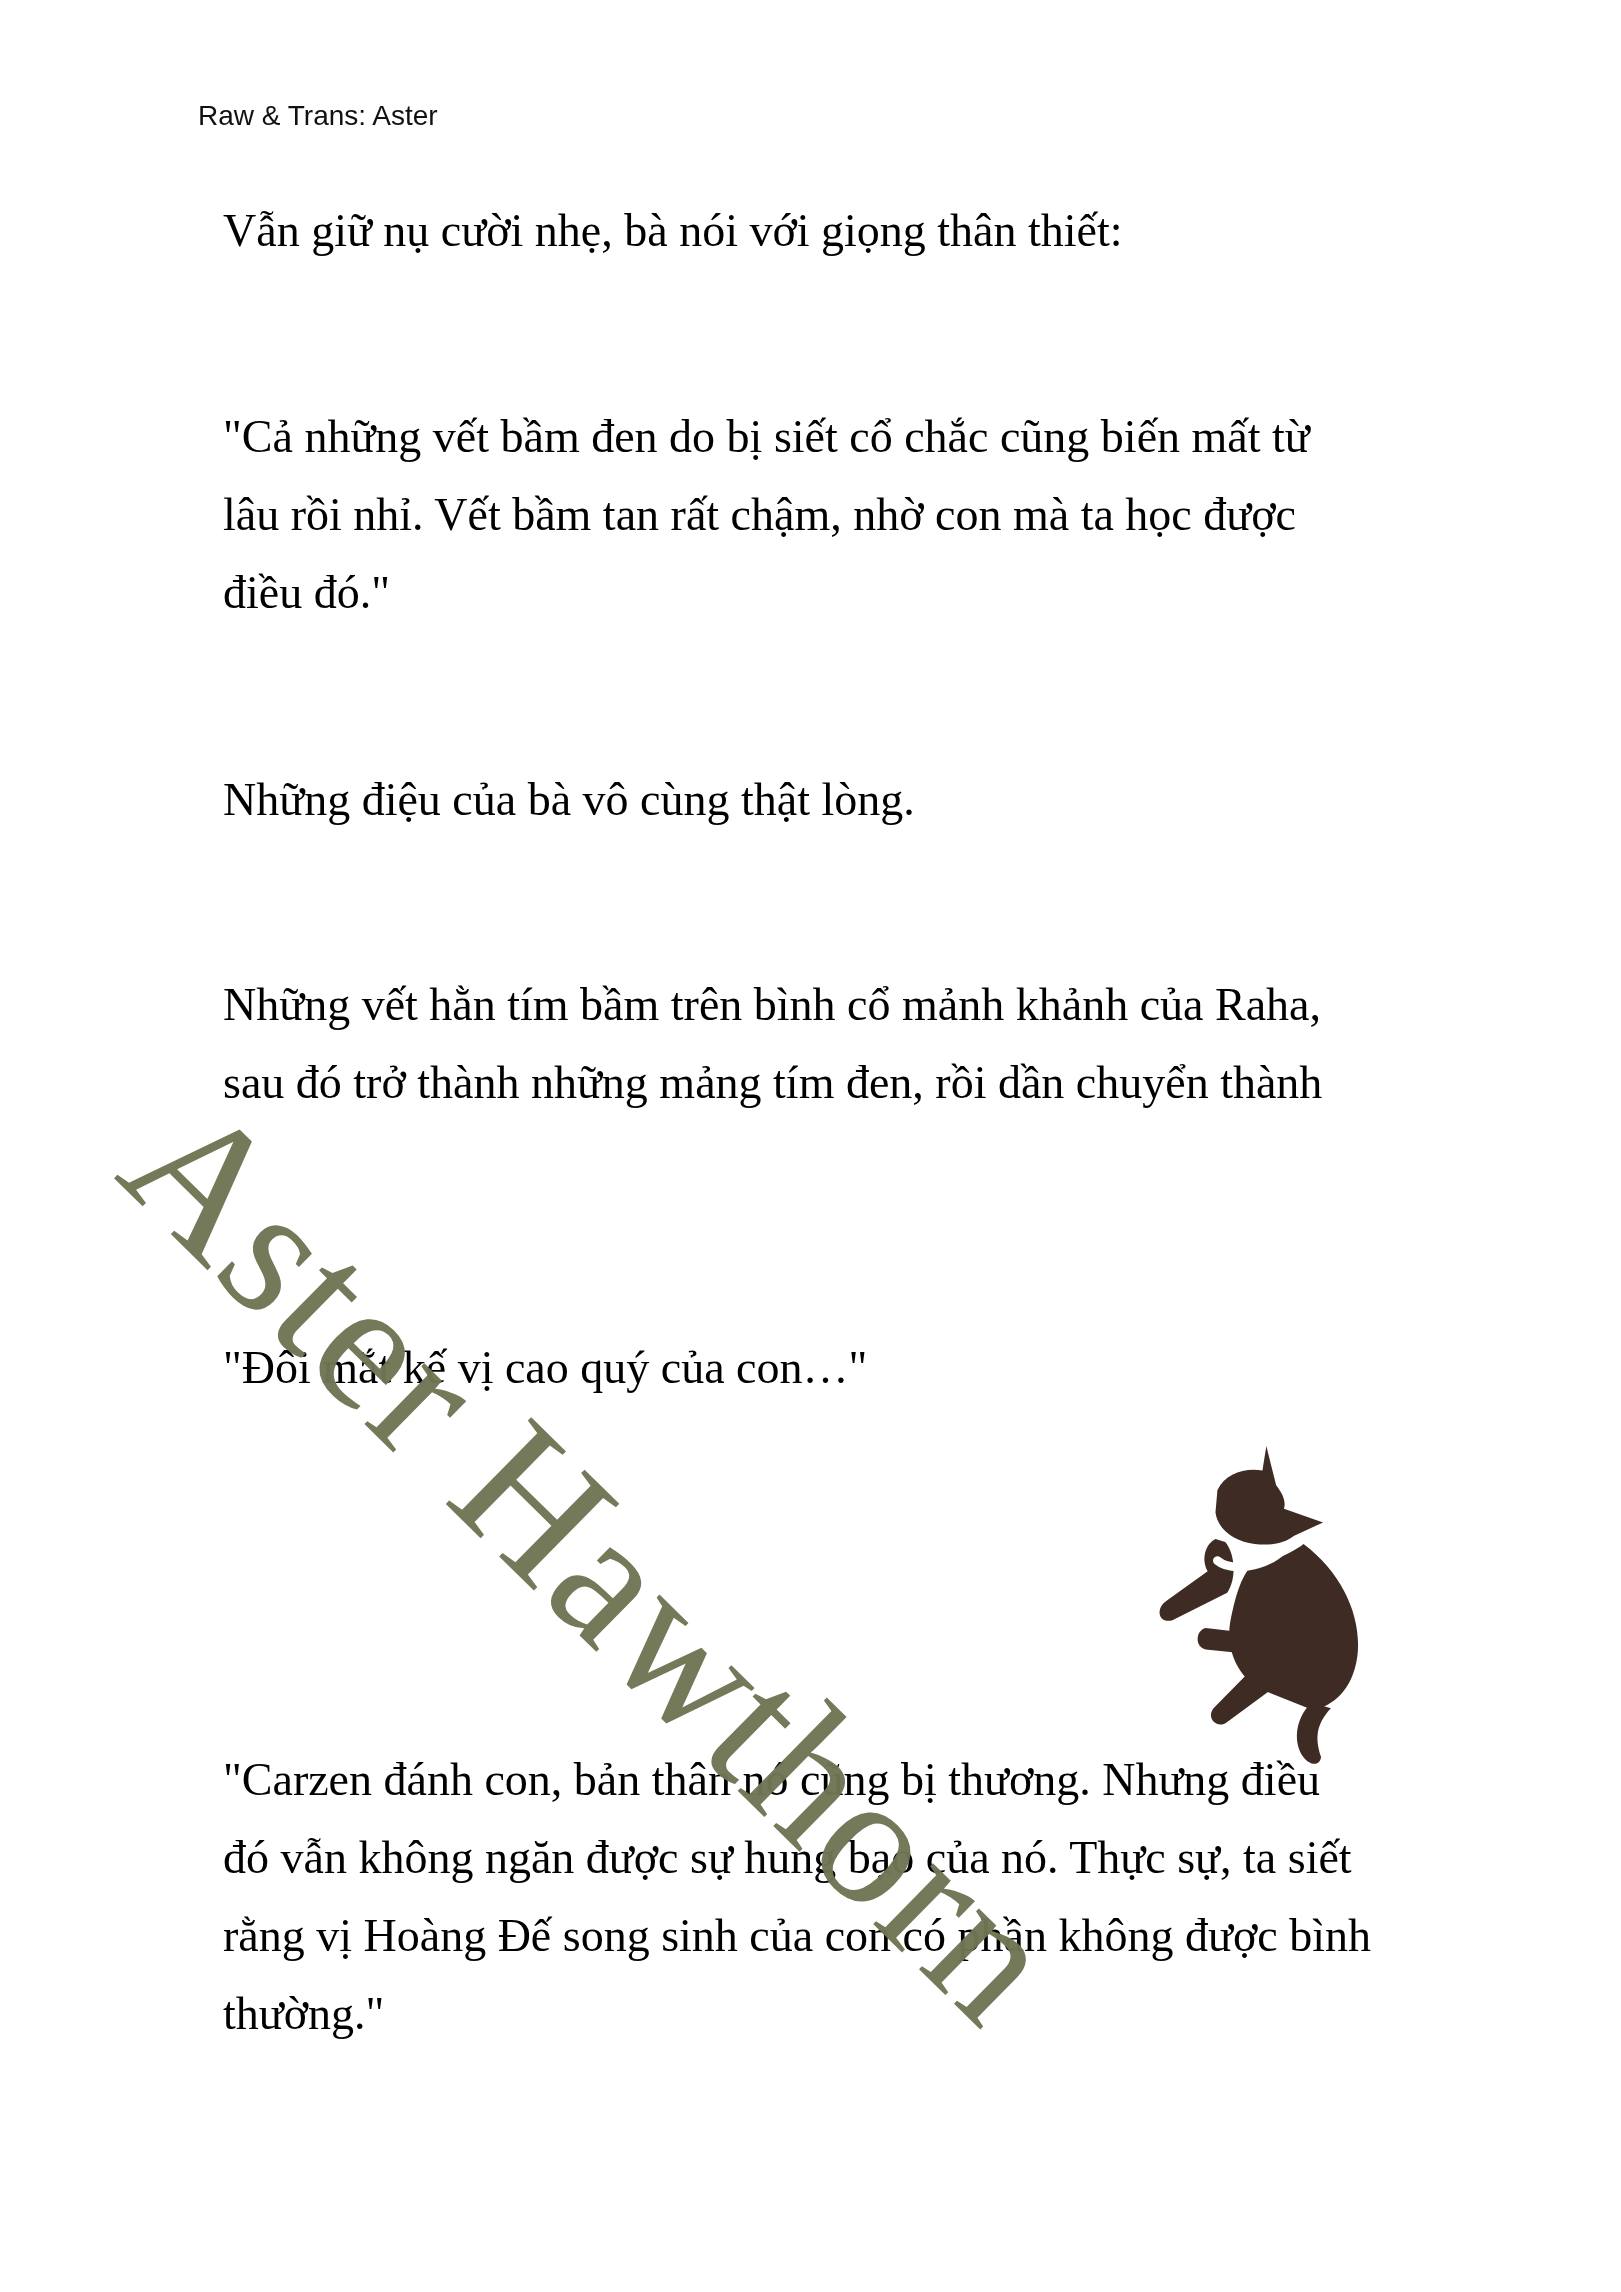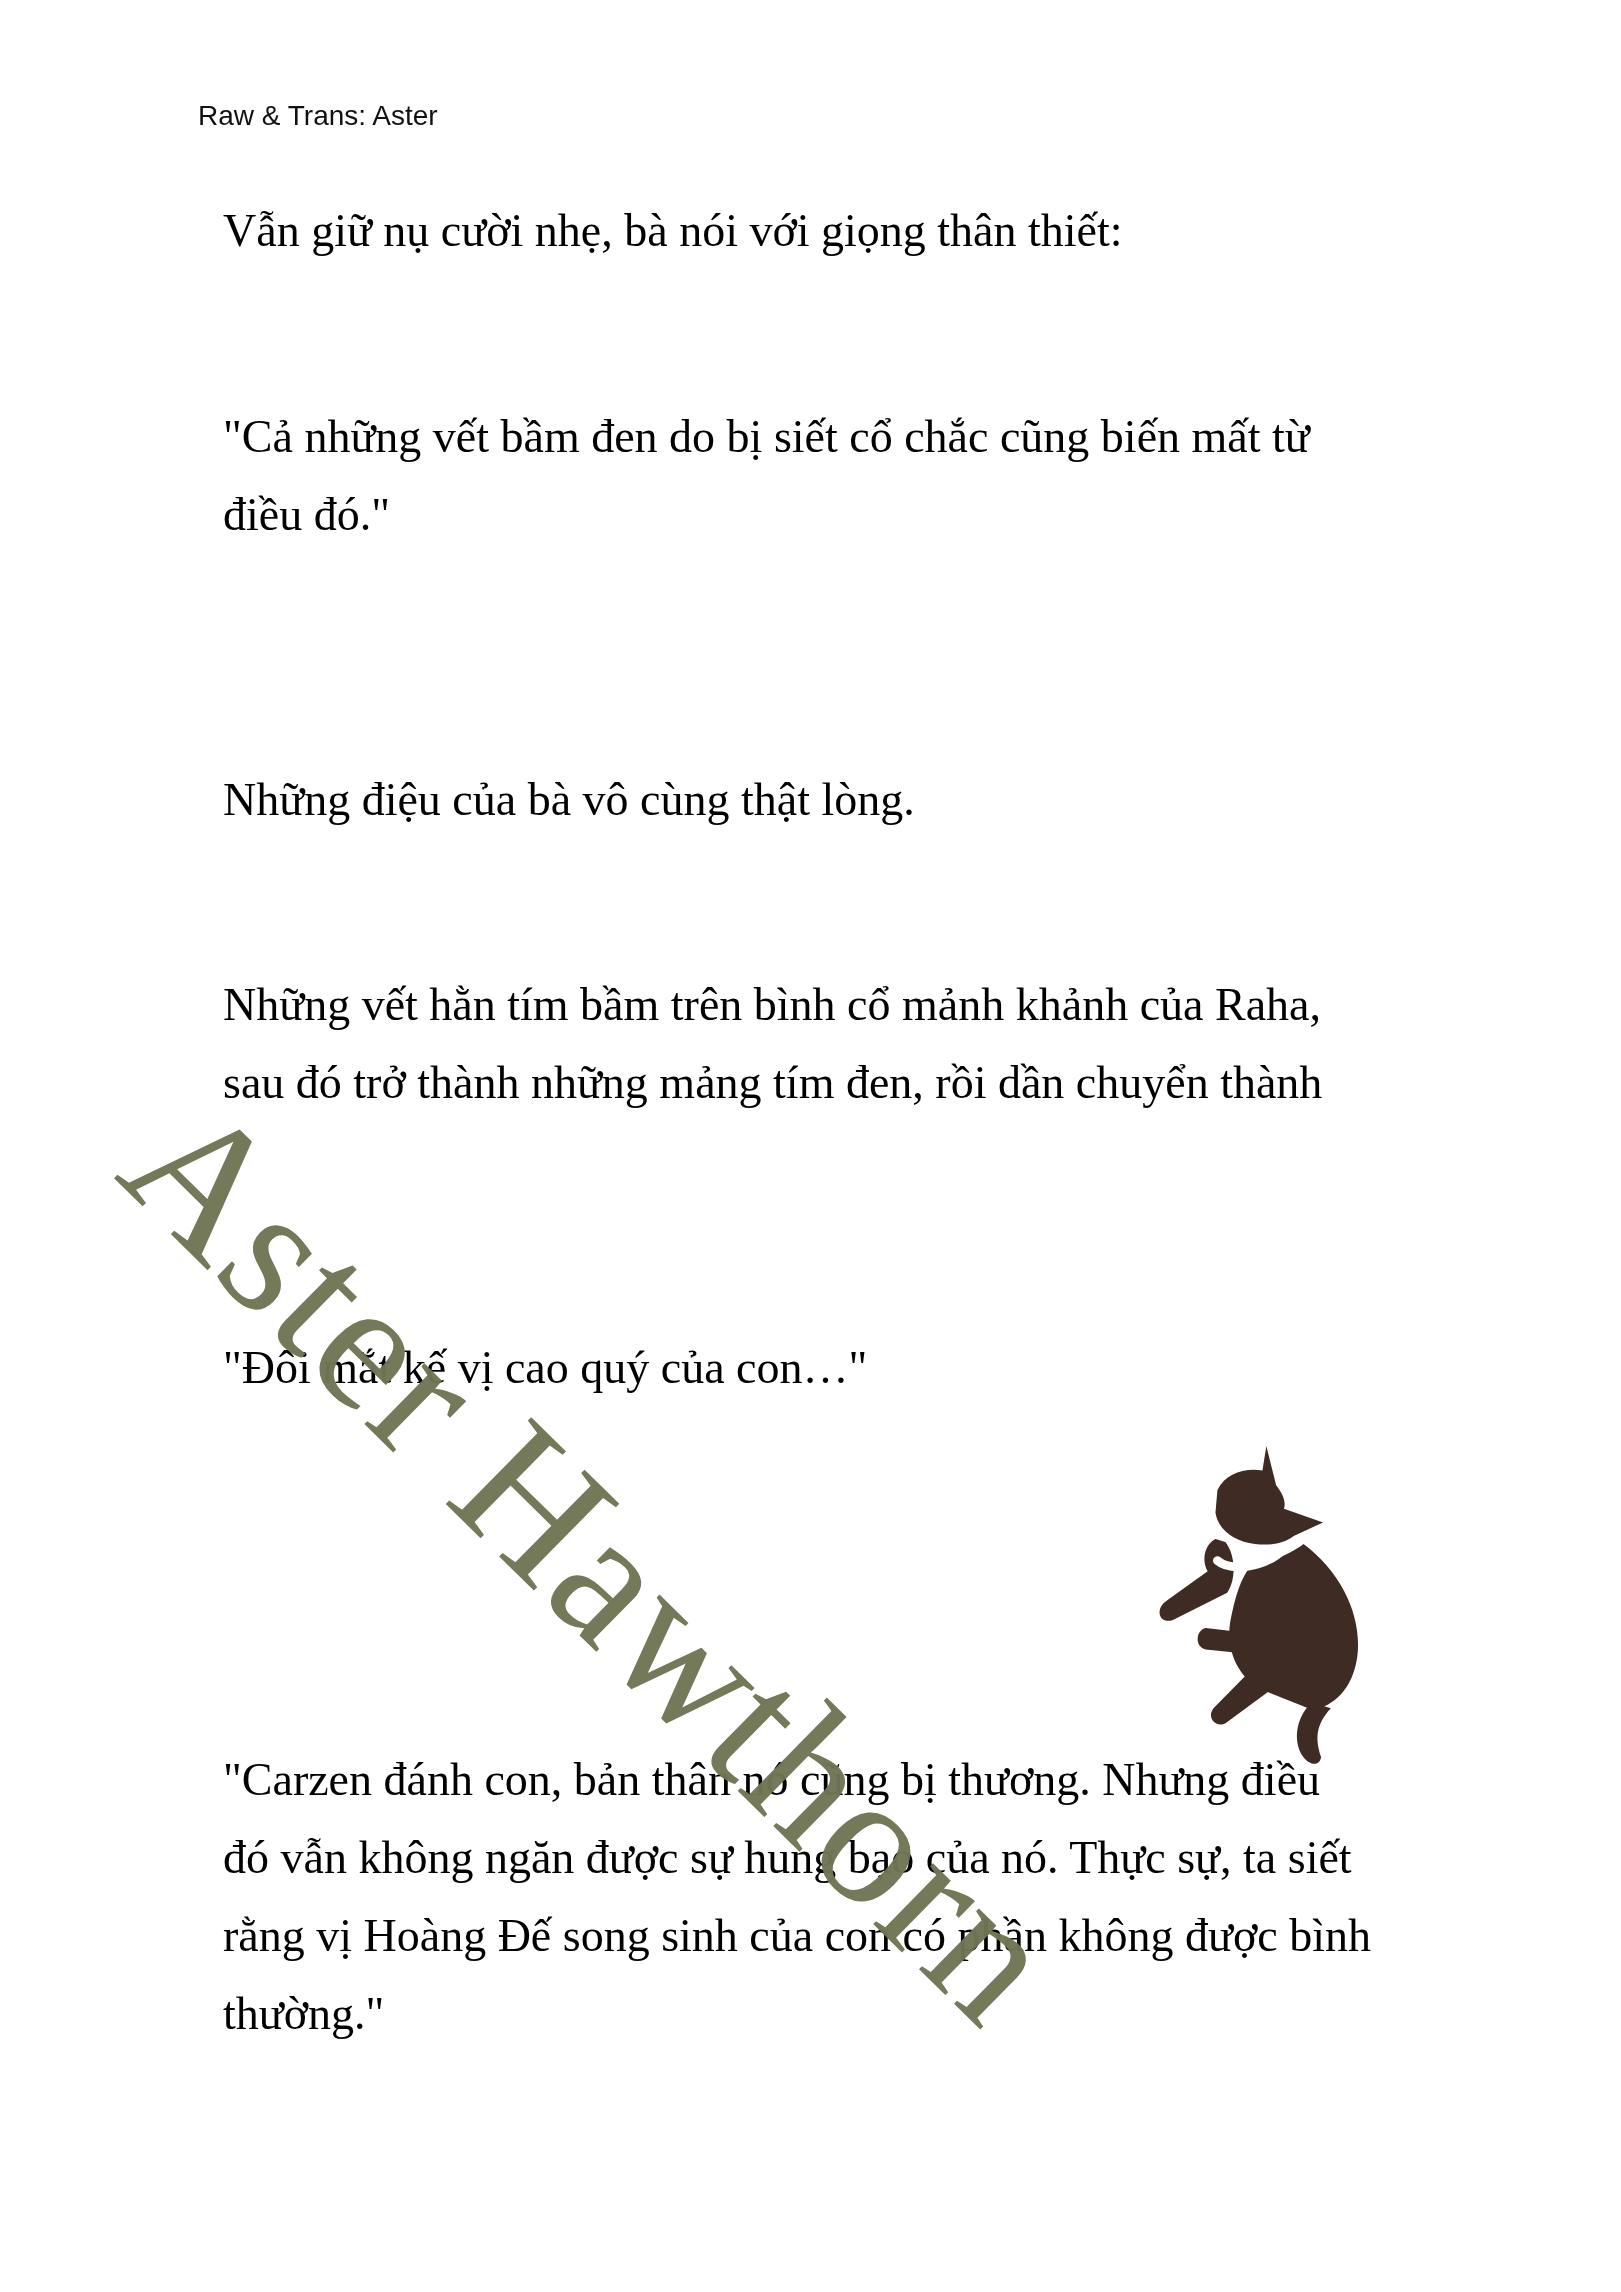--- a/index.html
+++ b/index.html
@@ -33,20 +33,21 @@
 <div class="page">
 
   <div class="header">Raw &amp; Trans: Aster</div>
 
   <div class="para" style="top:192px">
     <span class="line">Vẫn giữ nụ cười nhẹ, bà nói với giọng thân thiết:</span>
   </div>
 
   <div class="para" style="top:398px">
     <span class="line">"Cả những vết bầm đen do bị siết cổ chắc cũng biến mất từ</span>
+    <span class="line">lâu rồi nhỉ. Vết bầm tan rất chậm, nhờ con mà ta học được</span>
     <span class="line">điều đó."</span>
   </div>
 
   <div class="para" style="top:761px">
     <span class="line">Những điệu của bà vô cùng thật lòng.</span>
   </div>
 
   <div class="para" style="top:966px">
     <span class="line">Những vết hằn tím bầm trên bình cổ mảnh khảnh của Raha,</span>
     <span class="line">sau đó trở thành những mảng tím đen, rồi dần chuyển thành</span>

